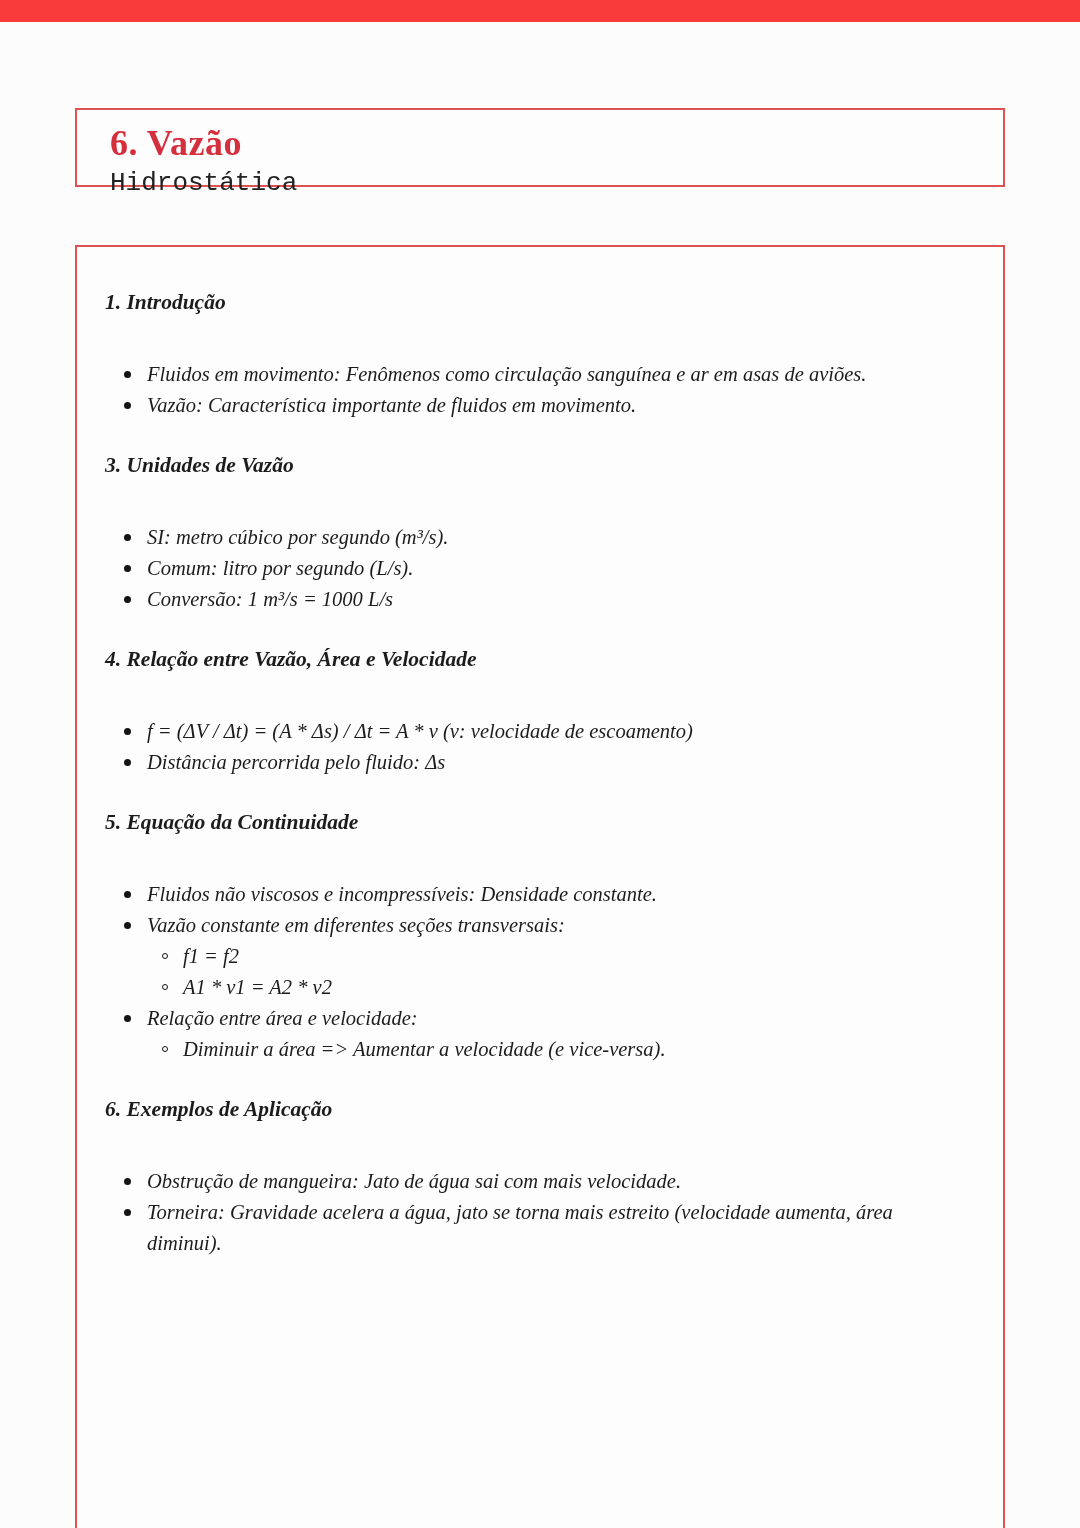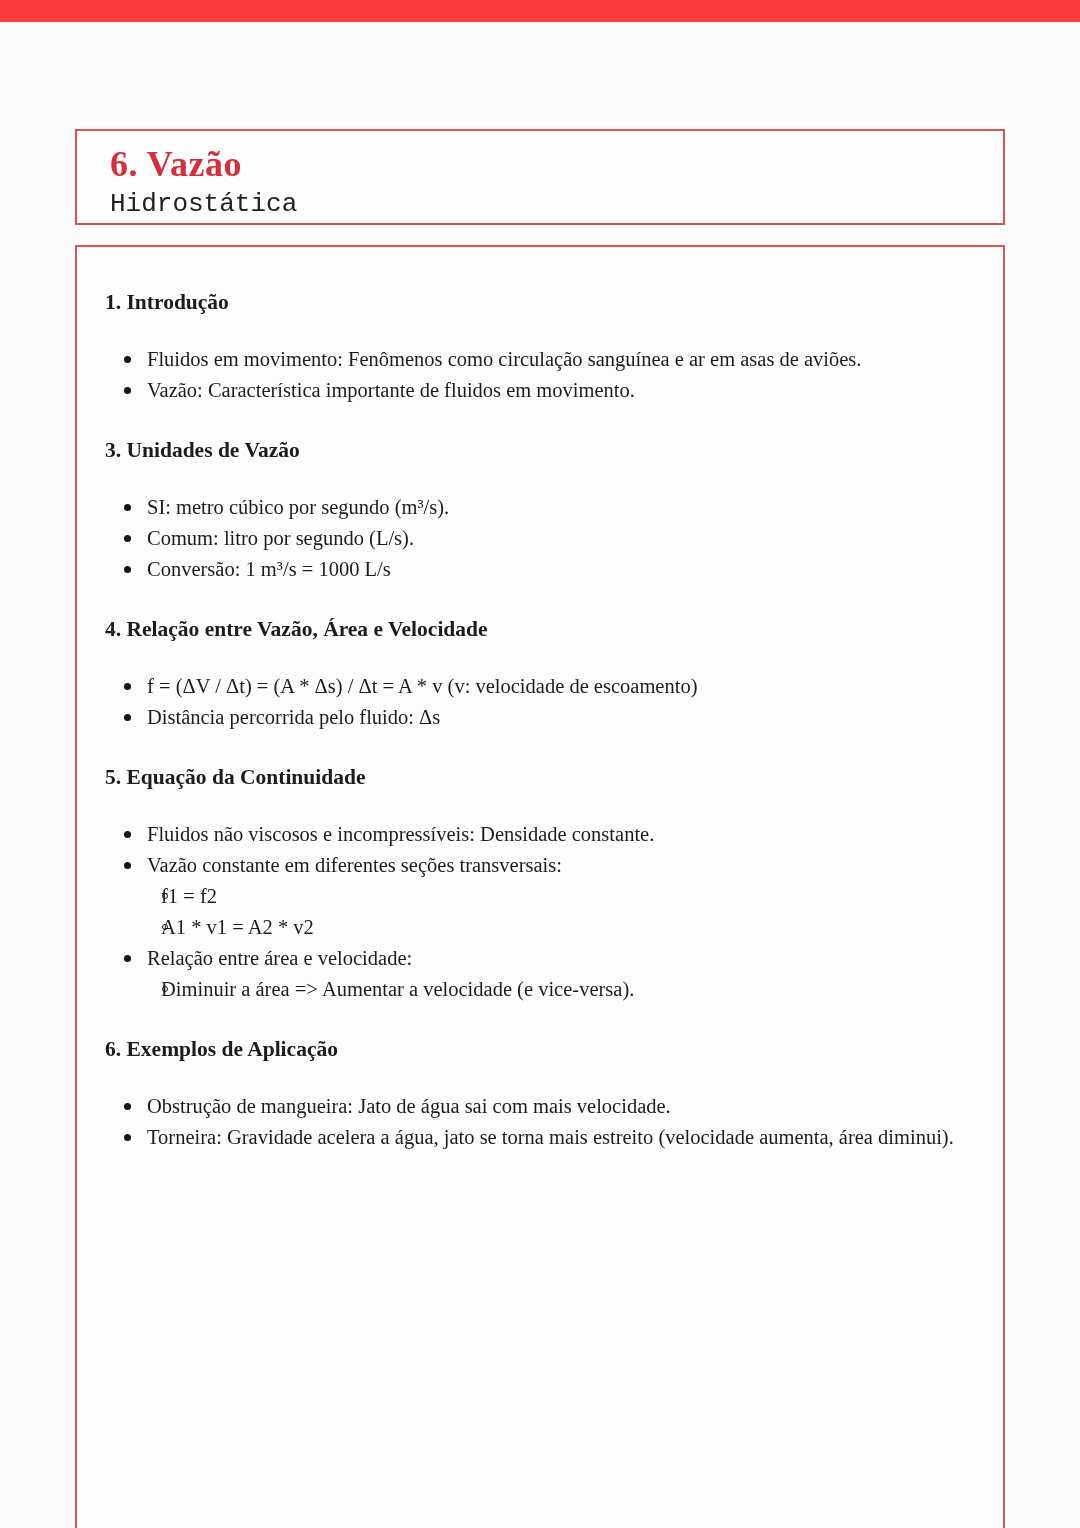--- a/index.html
+++ b/index.html
@@ -23,25 +23,24 @@
   }
   .topbar {
     position: absolute;
     top: 0; left: 0;
     width: 1080px; height: 22px;
     background: var(--topbar-red);
   }
   .header-box {
     position: absolute;
     left: 75px; top: 108px;
-    width: 930px; height: 96px;
+    width: 930px; height: 79px;
     border: 2px solid var(--border-red);
     background: var(--box-bg);
     padding: 13px 30px 0 33px;
-    margin-top: 21px;
   }
   .doc-title {
     font-size: 36px;
     font-weight: bold;
     color: var(--title-red);
     line-height: 40px;
     letter-spacing: 0.5px;
   }
   .doc-subtitle {
     font-size: 26px;
@@ -52,36 +51,36 @@
   }
   .content-box {
     position: absolute;
     left: 75px; top: 245px;
     width: 930px; height: 1350px; 
     border: 2px solid var(--border-red);
     background: var(--box-bg);
     padding: 40px 36px 0 0;
     overflow: hidden;
   }
-  .section { margin-bottom: 29px; }
+  .section { margin-bottom: 29px; font-style: italic; }
   .section-heading {
     font-size: 21.5px;
     font-weight: bold;
     line-height: 31px;
     margin: 0 0 0 28px;
   }
-  .list { margin-top: 26px; }
+  .list { margin-top: 41px; }
   .item {
     position: relative;
     font-size: 20.5px;
     line-height: 31px;
     padding-left: 70px;
     padding-right: 10px;
   }
-  .item.lvl2 { padding-left: 84px; }
+  .item.lvl2 { padding-left: 106px; }
   .marker {
     position: absolute;
     top: 12px;
     border-radius: 50%;
   }
   .item.lvl1 > .marker {
     left: 47px;
     width: 7px; height: 7px;
     background: #141414;
   }

